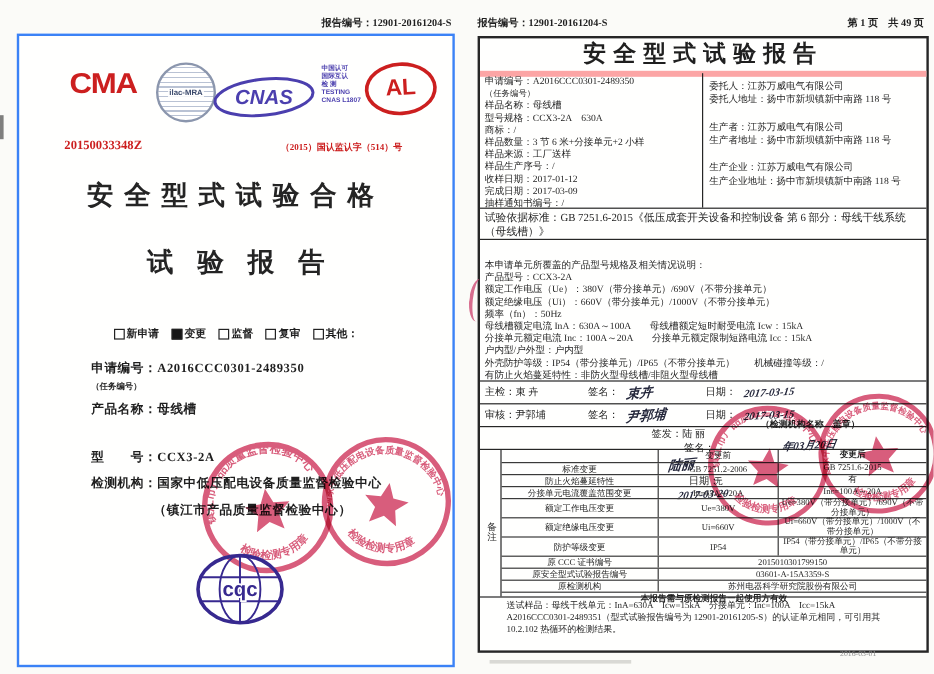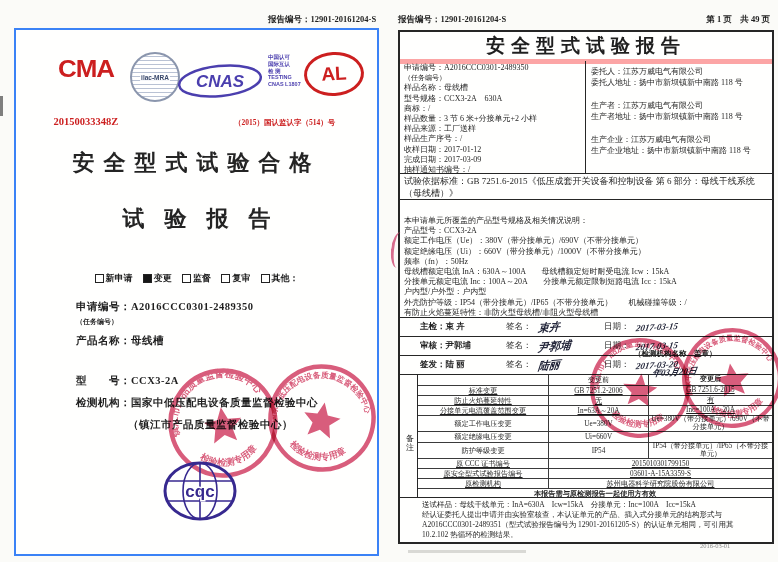--- a/index.html
+++ b/index.html
@@ -44,38 +44,38 @@
   .rp-info{top:29px;height:113px;border-bottom:1px solid #262626;display:flex;}
   .rp-info-left{width:186px;border-right:1px solid #262626;padding:2px 4px;box-sizing:border-box;line-height:10.2px;}
   .rp-info-right{flex:1;padding:6px 5px;box-sizing:border-box;line-height:10.5px;}
   .grp{margin-bottom:13px;}
   .rp-standard{top:142px;height:26px;border-bottom:1px solid #262626;padding:1px 4px;font-size:9px;line-height:12px;}
   .rp-conclusion{top:168px;height:15px;border-bottom:1px solid #262626;padding:1px 4px;font-size:10px;font-weight:600;}
   .rp-coverage{top:183px;height:103px;border-bottom:1px solid #262626;padding:1px 4px;line-height:10.2px;}
   .sig-row{display:flex;align-items:center;border-bottom:1px solid #262626;padding:0 4px;font-size:8.5px;}
   .sig-1{top:286px;height:19px;}
   .sig-2{top:305px;height:19px;}
-  .sig-3{top:324px;height:19px;}
-  .sig-role{width:86px;font-weight:700;margin-left:16px;}
+  .sig-3{top:324px;height:19px;flex-direction:column;}
+  .sig-role{width:86px;font-weight:400;}
   .sig-lab{width:32px;}
   .script{display:inline-block;font-style:italic;transform:rotate(-5deg) skewX(-10deg);color:#23263a;font-size:11px;font-weight:600;}
   .script.date{font-size:9px;transform:rotate(-3deg) skewX(-12deg);}
   .sig-sigspace{width:58px;}
   .sig-datelab{width:32px;margin-left:8px;}
   .rp-remark{top:343px;height:123px;border-bottom:1px solid #262626;display:flex;}
   .remark-label{width:17px;border-right:1px solid #262626;display:flex;align-items:center;justify-content:center;
     writing-mode:vertical-rl;text-orientation:upright;letter-spacing:8px;font-size:8px;}
   .ct{flex:1;display:flex;flex-direction:column;font-size:7.2px;}
   .ct-row{display:flex;border-bottom:1px solid #3a3a3a;align-items:center;text-align:center;}
   .ct-row:last-child{border-bottom:none;flex:1;}
   .ct-label{width:130px;border-right:1px solid #3a3a3a;align-self:stretch;display:flex;align-items:center;justify-content:center;}
   .ct-before{width:99px;border-right:1px solid #3a3a3a;align-self:stretch;display:flex;align-items:center;justify-content:center;}
   .ct-after{flex:1;line-height:7.6px;padding:0 2px;}
   .ct-span{flex:1;}
-  .h10{height:10px;} .h9{height:9px;text-decoration:underline;} .h15{height:15px;}
+  .h10{height:10px;} .h9{height:9px;} .h15{height:15px;}
   .ct-full{justify-content:center;font-weight:600;}
   .rp-notes{top:466px;height:44px;padding:2px 4px 0 22px;font-size:7.5px;line-height:10px;}
   .stamp-note{left:634px;top:349px;font-size:7.5px;font-weight:600;z-index:3;}
   .stamp-date{left:652px;top:361px;z-index:3;}
   .pen-mark{left:391px;top:232px;width:10px;height:36px;border-left:3px solid #cf4a74;border-radius:60% 0 0 60%/50% 0 0 50%;transform:rotate(6deg);opacity:.8;}
   .footer-smudge{left:408px;top:550px;width:118px;height:3px;background:#d9d9d5;}
   .footer-date{left:700px;top:542px;font-size:6.5px;color:#8a8a8a;}
   .z2{z-index:2;}
 </style>
 </head>
@@ -268,20 +268,21 @@
         <div class="ct-after">Inc=100A～20A</div>
       </div>
       <div class="ct-row h15">
         <div class="ct-label">额定工作电压变更</div>
         <div class="ct-before">Ue=380V</div>
         <div class="ct-after">Ue=380V（带分接单元）/690V（不带分接单元）</div>
       </div>
       <div class="ct-row h15">
         <div class="ct-label">额定绝缘电压变更</div>
         <div class="ct-before">Ui=660V</div>
+        <div class="ct-after">Ui=660V（带分接单元）/1000V（不带分接单元）</div>
       </div>
       <div class="ct-row h15">
         <div class="ct-label">防护等级变更</div>
         <div class="ct-before">IP54</div>
         <div class="ct-after">IP54（带分接单元）/IP65（不带分接单元）</div>
       </div>
       <div class="ct-row h9">
         <div class="ct-label">原 CCC 证书编号</div>
         <div class="ct-span">2015010301799150</div>
       </div>
@@ -292,21 +293,20 @@
       <div class="ct-row h9">
         <div class="ct-label">原检测机构</div>
         <div class="ct-span">苏州电器科学研究院股份有限公司</div>
       </div>
       <div class="ct-row ct-full">本报告需与原检测报告一起使用方有效</div>
     </div>
   </div>
 
   <div class="rp-row rp-notes">
     <div>送试样品：母线干线单元：InA=630A　Icw=15kA　分接单元：Inc=100A　Icc=15kA</div>
-    <div>经认证委托人提出申请并由实验室核查，本认证单元的产品、插入式分接单元的结构形式与</div>
     <div>A2016CCC0301-2489351（型式试验报告编号为 12901-20161205-S）的认证单元相同，可引用其</div>
     <div>10.2.102 热循环的检测结果。</div>
   </div>
 </div>
 
 <div class="abs stamp-note z2">（检测机构名称　盖章）</div>
 <div class="abs stamp-date z2"><span class="script date">年03月20日</span></div>
 
 <svg class="abs stamp z2" style="left:588px;top:336px;transform:rotate(6deg)" width="104" height="104" viewBox="0 0 100 100">
   <circle cx="50" cy="50" r="46" fill="none" stroke="#d0395f" stroke-width="4"></circle>

